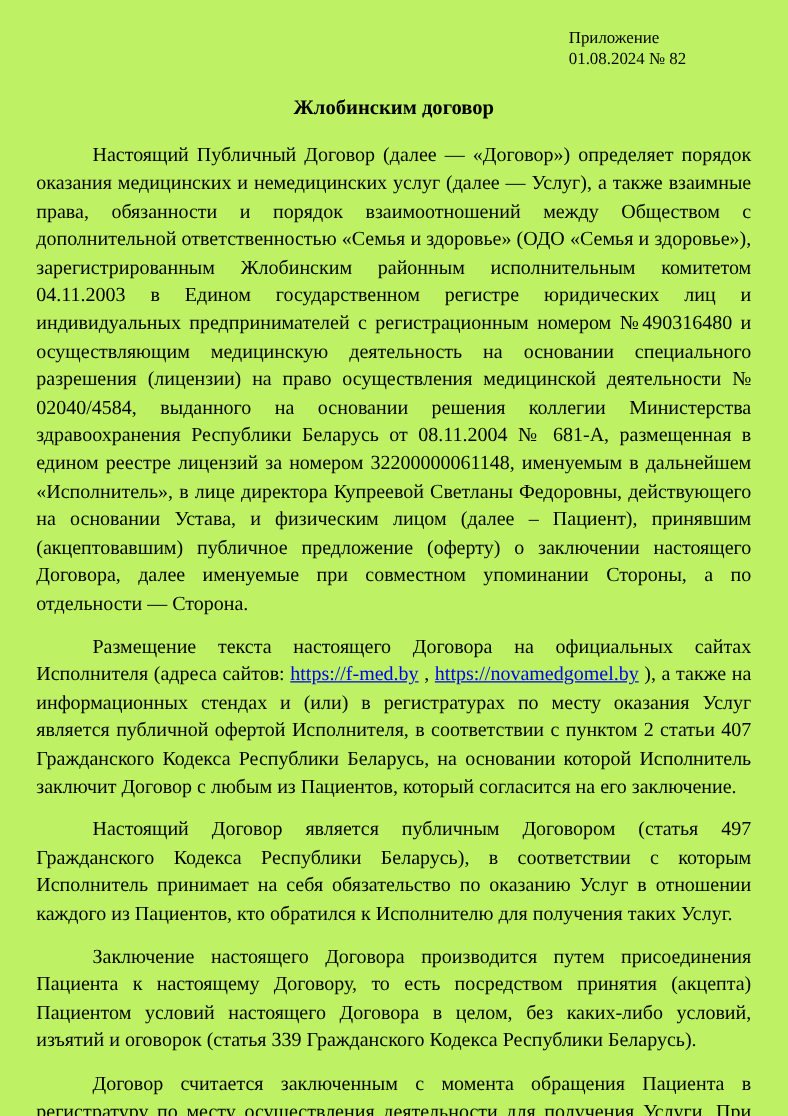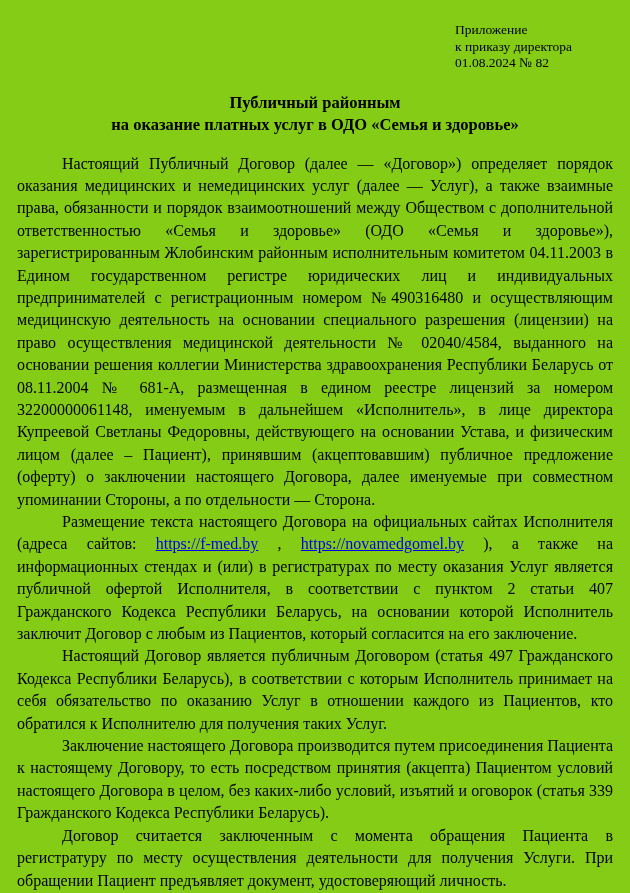--- a/index.html
+++ b/index.html
@@ -4,21 +4,21 @@
 <style>
   html, body {
     margin: 0;
     padding: 0;
     background: #ffffff;
   }
   .page {
     position: relative;
     width: 630px;
     height: 893px;
-    background: #84cc16;
+    background: #bef264;
     color: #000000;
     font-family: "Liberation Serif", serif;
     box-sizing: border-box;
     padding: 22px 17px 0 17px;
     overflow: hidden;
   }
   .appendix {
     margin-left: 438px;
     font-size: 13.5px;
     line-height: 16.5px;
@@ -26,43 +26,42 @@
     white-space: nowrap;
   }
   .doc-title {
     margin: 20px 0 17px 0;
     text-align: center;
     font-weight: bold;
     font-size: 16.5px;
     line-height: 22px;
   }
   p.body-par {
-    margin: 0;
+    margin: 12px;
     font-size: 16px;
     line-height: 22.4px;
     text-align: justify;
     text-indent: 45px;
   }
   a.doc-link {
     text-decoration: underline;
     cursor: pointer;
   }
 </style>
 </head>
 <body>
 
 <div class="page">
 
   <div class="appendix">
     <div>Приложение</div>
-    <div>к приказу директора</div>
     <div>01.08.2024 № 82</div>
   </div>
 
-  <h1 class="doc-title"><span>Публичный районным</span><br><span>на оказание платных услуг в ОДО «Семья и здоровье»</span></h1>
+  <h1 class="doc-title"><span>Жлобинским договор</span><br></h1>
 
   <p class="body-par">Настоящий Публичный Договор (далее — «Договор») определяет порядок оказания медицинских и немедицинских услуг (далее — Услуг), а также взаимные права, обязанности и порядок взаимоотношений между Обществом с дополнительной ответственностью «Семья и здоровье» (ОДО «Семья и здоровье»), зарегистрированным Жлобинским районным исполнительным комитетом 04.11.2003 в Едином государственном регистре юридических лиц и индивидуальных предпринимателей с регистрационным номером №490316480 и осуществляющим медицинскую деятельность на основании специального разрешения (лицензии) на право осуществления медицинской деятельности № 02040/4584, выданного на основании решения коллегии Министерства здравоохранения Республики Беларусь от 08.11.2004 № 681-А, размещенная в едином реестре лицензий за номером 32200000061148, именуемым в дальнейшем «Исполнитель», в лице директора Купреевой Светланы Федоровны, действующего на основании Устава, и физическим лицом (далее – Пациент), принявшим (акцептовавшим) публичное предложение (оферту) о заключении настоящего Договора, далее именуемые при совместном упоминании Стороны, а по отдельности — Сторона.</p>
 
   <p class="body-par"><span>Размещение текста настоящего Договора на официальных сайтах Исполнителя (адреса сайтов: </span><a class="doc-link" href="#" style="color: rgb(0, 0, 238);">https://f-med.by</a><span> , </span><a class="doc-link" href="#" style="color: rgb(0, 0, 238);">https://novamedgomel.by</a><span> ), а также на информационных стендах и (или) в регистратурах по месту оказания Услуг является публичной офертой Исполнителя, в соответствии с пунктом 2 статьи 407 Гражданского Кодекса Республики Беларусь, на основании которой Исполнитель заключит Договор с любым из Пациентов, который согласится на его заключение.</span></p>
 
   <p class="body-par">Настоящий Договор является публичным Договором (статья 497 Гражданского Кодекса Республики Беларусь), в соответствии с которым Исполнитель принимает на себя обязательство по оказанию Услуг в отношении каждого из Пациентов, кто обратился к Исполнителю для получения таких Услуг.</p>
 
   <p class="body-par">Заключение настоящего Договора производится путем присоединения Пациента к настоящему Договору, то есть посредством принятия (акцепта) Пациентом условий настоящего Договора в целом, без каких-либо условий, изъятий и оговорок (статья 339 Гражданского Кодекса Республики Беларусь).</p>
 
   <p class="body-par">Договор считается заключенным с момента обращения Пациента в регистратуру по месту осуществления деятельности для получения Услуги. При обращении Пациент предъявляет документ, удостоверяющий личность.</p>

